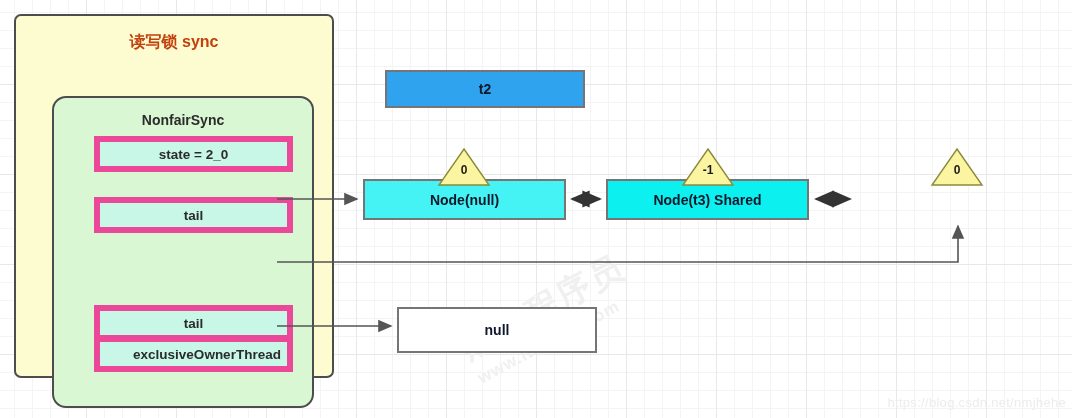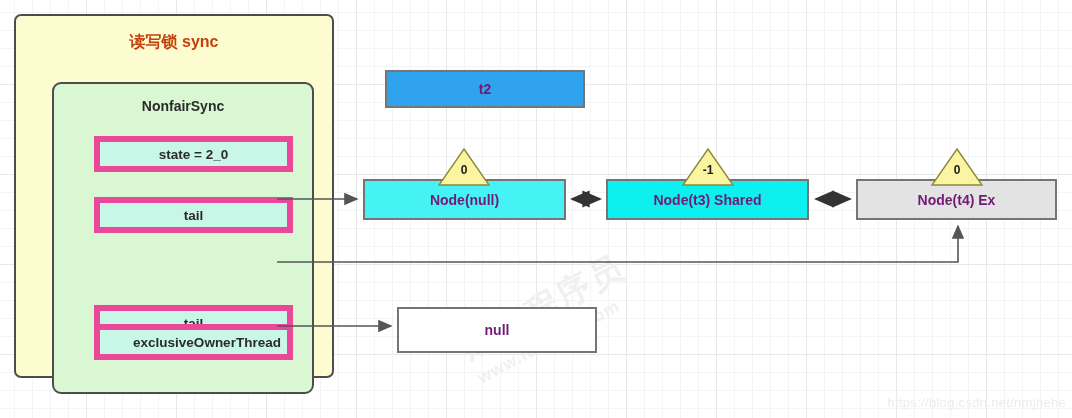--- a/index.html
+++ b/index.html
@@ -80,26 +80,26 @@
     text-align: center;
     font-size: 16px;
     font-weight: bold;
     color: #c2410c;
   }
 
   
   .nfs-box {
     position: absolute;
     left: 36px;
-    top: 66px;
+    top: 80px;
     width: 262px;
     height: 312px;
     background: #d9f7d3;
     border: 2px solid #4d4d4d;
-    border-radius: 9px;
+    border-radius: 14px;
     box-sizing: border-box;
     padding-left: 31px;
   }
   .nfs-title {
     position: absolute;
     left: 0;
     top: 14px;
     width: 100%;
     text-align: center;
     font-size: 14px;
@@ -119,32 +119,32 @@
     display: flex;
     align-items: center;
     justify-content: center;
     font-size: 13.5px;
     font-weight: bold;
     color: #2b2b2b;
   }
   .field.f-state { top: 120px; }
   .field.f-head  { top: 181px; }
   .field.f-tail  { top: 245px; margin-top: 44px; }
-  .field.f-eot   { top: 308px; padding-left: 27px; }
+  .field.f-eot   { top: 320px; padding-left: 27px; }
 
   
   .box {
     position: absolute;
     box-sizing: border-box;
     display: flex;
     align-items: center;
     justify-content: center;
     font-size: 14px;
     font-weight: bold;
-    color: #701a75;
+    color: #0f172a;
     border: 2px solid #757575;
   }
   .box-t2 {
     left: 385px;
     top: 70px;
     width: 200px;
     height: 38px;
     background: #2fa3ee;
   }
   .box-nodenull {
@@ -228,21 +228,20 @@
     <div class="field f-state">state = 2_0</div>
     <div class="field f-head">tail</div>
     <div class="field f-tail">tail</div>
     <div class="field f-eot">exclusiveOwnerThread</div>
   </div>
 
   <div class="box box-t2">t2</div>
 
   <div class="box box-nodenull">Node(null)</div>
   <div class="box box-node-t3">Node(t3) Shared</div>
-  <div class="box box-node-t4">Node(t4) Ex</div>
 
   <div class="box box-null">null</div>
 
   <div class="tri tri-a">
     <svg width="54" height="40" viewBox="0 0 54 40">
       <polygon points="27,2 52,38 2,38" fill="#fbf4a0" stroke="#8a8a3a" stroke-width="1.4"></polygon>
     </svg>
     <div class="tri-val">0</div>
   </div>
 

